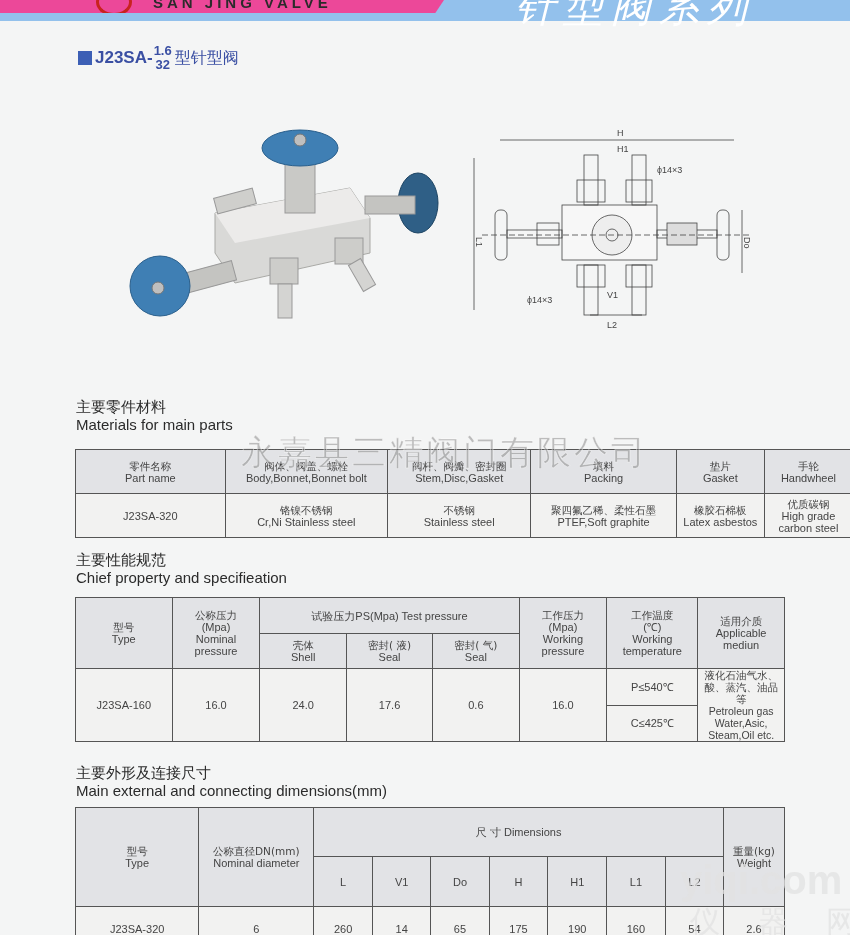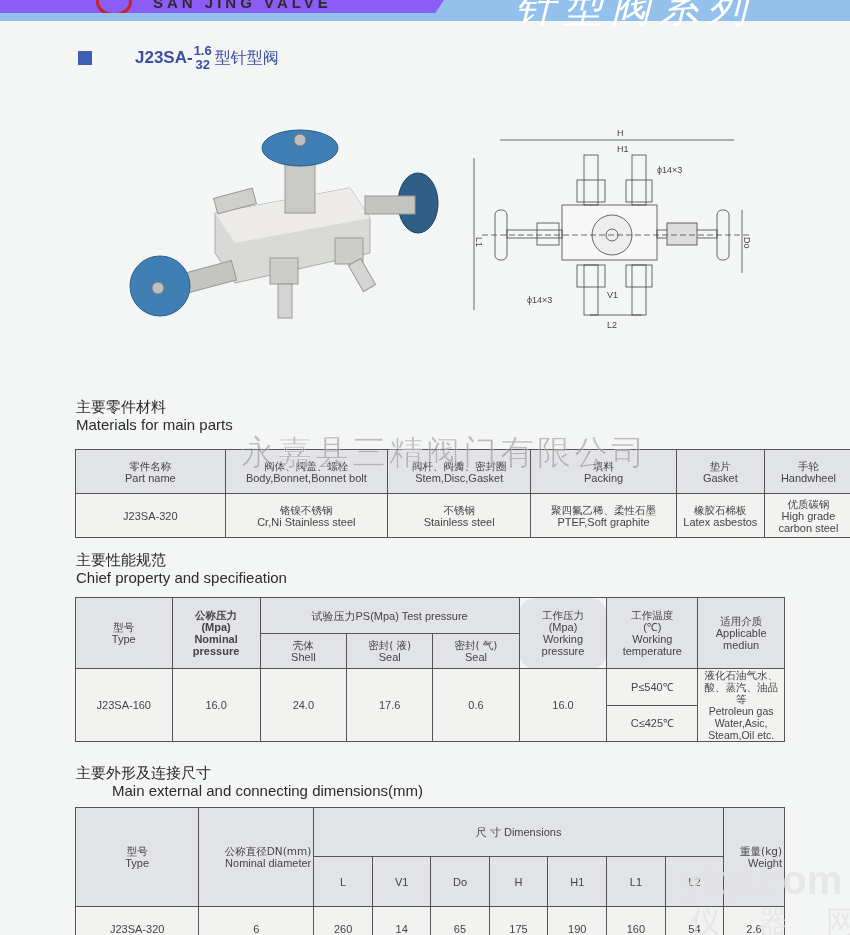--- a/index.html
+++ b/index.html
@@ -3,21 +3,21 @@
 <meta charset="utf-8">
 <style>
   html, body { margin:0; padding:0; }
   body {
     width:850px; height:935px; overflow:hidden; position:relative;
     background:#f4f5f5;
     font-family:"DejaVu Sans", "Liberation Sans", sans-serif;
     color:#333;
   }
   
-  .header { position:absolute; left:0; top:0; width:850px; height:20px; background:#8b5cf6;text-decoration:underline; }
+  .header { position:absolute; left:0; top:0; width:850px; height:20px; background:#ec4899;text-decoration:underline; }
   .header-bar { position:absolute; left:0; top:13px; width:850px; height:8px; background:#93c1ec; }
   .header-slant {
     position:absolute; left:430px; top:0; width:420px; height:21px; background:#93c1ec;
     clip-path:polygon(14px 0, 100% 0, 100% 100%, 0 100%);
   }
   .logo-mark {
     position:absolute; left:96px; top:-12px; width:30px; height:22px;
     border:3px solid #c8231f; border-radius:50%; border-top-color:transparent;
   }
   .brand {
@@ -25,21 +25,21 @@
     color:#2b2b2b; font-family:"Liberation Sans", sans-serif; font-weight:bold;
   }
   .banner-title {
     position:absolute; left:515px; top:-20px; font-size:40px; color:#ffffff;
     font-style:italic; letter-spacing:8px; font-family:"DejaVu Serif", serif;
   }
 
   
   .product-title { position:absolute; left:78px; top:44px; display:flex; align-items:center; }
   .title-square { width:14px; height:14px; background:#3c5fb5; margin-right:3px; }
-  .title-model { font-family:"Liberation Sans", sans-serif; font-weight:bold; font-size:17px; color:#3a4fa3;margin-left:40px; }
+  .title-model { font-family:"Liberation Sans", sans-serif; font-weight:bold; font-size:17px; color:#3a4fa3; }
   .title-frac { display:inline-flex; flex-direction:column; font-family:"Liberation Sans", sans-serif; font-weight:bold; font-size:13px; color:#3a4fa3; line-height:14px; margin:0 3px 0 1px;align-items:center; }
   .title-cn { font-size:16px; color:#3a4fa3; }
 
   
   .photo { position:absolute; left:120px; top:118px; width:320px; height:220px; }
   .drawing { position:absolute; left:462px; top:125px; width:300px; height:210px; }
 
   
   .sec-cn { position:absolute; font-size:15px; color:#2b2b2b; }
   .sec-en { position:absolute; font-size:15px; color:#2b2b2b; font-family:"Liberation Sans", sans-serif; }
@@ -170,23 +170,23 @@
 
 <div class="watermark">永嘉县三精阀门有限公司</div>
 
 <div class="sec-cn" style="left:76px;top:551px;">主要性能规范</div>
 <div class="sec-en" style="left:76px;top:569px;">Chief property and specifieation</div>
 
 <table style="left:75px;top:597px;width:710px;">
   <tbody>
       <tr style="height:36px;">
     <td class="hd" rowspan="2" style="width:96px;"><span class="cn">型号</span><span>Type</span></td>
-    <td class="hd" rowspan="2" style="width:86px;font-weight:bold;"><span class="cn">公称压力</span><span>(Mpa)</span><br><span>Nominal pressure</span></td>
+    <td class="hd" rowspan="2" style="width:86px;"><span class="cn">公称压力</span><span>(Mpa)</span><br><span>Nominal pressure</span></td>
     <td class="hd" colspan="3">试验压力PS(Mpa)  Test pressure</td>
-    <td class="hd" rowspan="2" style="width:86px;border-radius:17px;"><span class="cn">工作压力</span><span>(Mpa)</span><br><span>Working pressure</span></td>
+    <td class="hd" rowspan="2" style="width:86px;"><span class="cn">工作压力</span><span>(Mpa)</span><br><span>Working pressure</span></td>
     <td class="hd" rowspan="2" style="width:88px;"><span class="cn">工作温度</span><span>(℃)</span><br><span>Working temperature</span></td>
     <td class="hd" rowspan="2" style="width:84px;"><span class="cn">适用介质</span><span>Applicable mediun</span></td>
   </tr>
   <tr style="height:35px;">
     <td class="hd" style="width:86px;"><span class="cn">壳体</span><span>Shell</span></td>
     <td class="hd" style="width:86px;"><span class="cn">密封( 液)</span><span>Seal</span></td>
     <td class="hd" style="width:86px;"><span class="cn">密封( 气)</span><span>Seal</span></td>
   </tr>
   <tr style="height:36px;">
     <td class="bd" rowspan="2">J23SA-160</td>
@@ -198,29 +198,29 @@
     <td class="bd">P≤540℃</td>
     <td class="bd" rowspan="2" style="font-size:10.5px;"><span class="cn">液化石油气水、酸、蒸汽、油品等</span><span>Petroleun gas Water,Asic, Steam,Oil etc.</span></td>
   </tr>
   <tr style="height:36px;">
     <td class="bd">C≤425℃</td>
   </tr>
 </tbody>
   </table>
 
 <div class="sec-cn" style="left:76px;top:764px;">主要外形及连接尺寸</div>
-<div class="sec-en" style="left:76px;top:782px;margin-left:36px;">Main external  and connecting dimensions(mm)</div>
+<div class="sec-en" style="left:76px;top:782px;">Main external  and connecting dimensions(mm)</div>
 
 <table style="left:75px;top:807px;width:710px;">
   <tbody>
       <tr style="height:49px;">
     <td class="hd" rowspan="2" style="width:126px;"><span class="cn">型号</span><span>Type</span></td>
-    <td class="hd" rowspan="2" style="width:116px;text-align:right;"><span class="cn">公称直径DN(mm)</span><span>Nominal diameter</span></td>
+    <td class="hd" rowspan="2" style="width:116px;"><span class="cn">公称直径DN(mm)</span><span>Nominal diameter</span></td>
     <td class="hd" colspan="7">尺         寸 Dimensions</td>
-    <td class="hd" rowspan="2" style="width:58px;text-align:right;"><span class="cn">重量(kg)</span><span>Weight</span></td>
+    <td class="hd" rowspan="2" style="width:58px;"><span class="cn">重量(kg)</span><span>Weight</span></td>
   </tr>
   <tr style="height:50px;">
     <td class="hd" style="width:57px;">L</td>
     <td class="hd" style="width:57px;">V1</td>
     <td class="hd" style="width:57px;">Do</td>
     <td class="hd" style="width:57px;">H</td>
     <td class="hd" style="width:57px;">H1</td>
     <td class="hd" style="width:57px;">L1</td>
     <td class="hd" style="width:57px;">L2</td>
   </tr>

